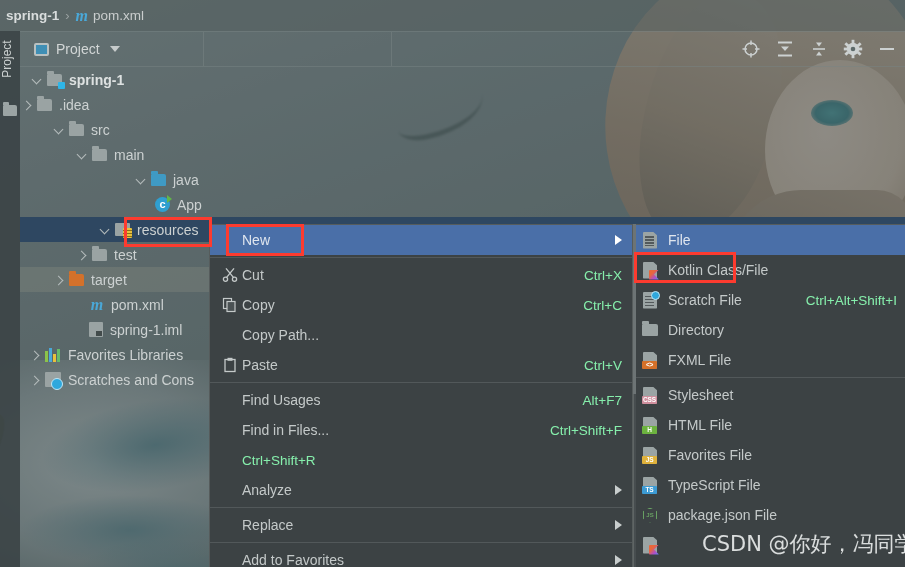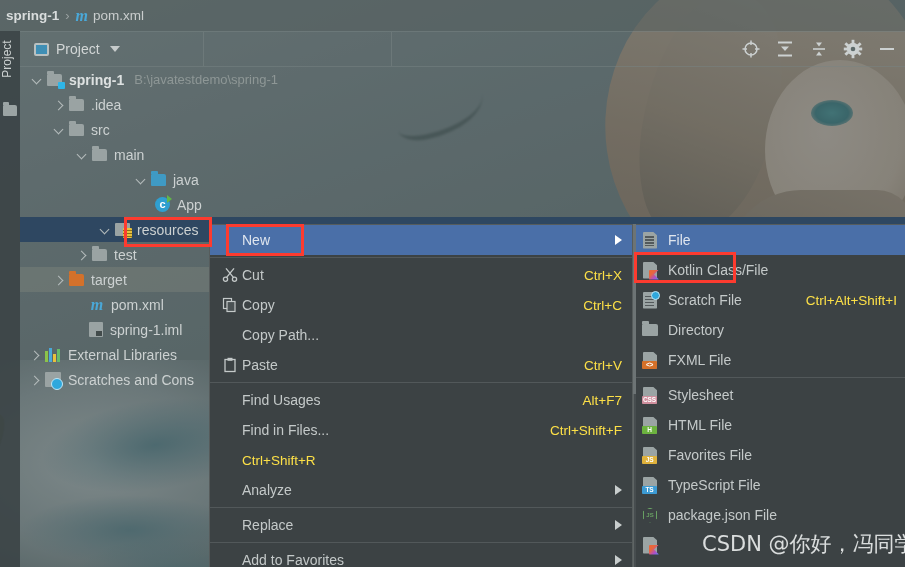--- a/index.html
+++ b/index.html
@@ -236,21 +236,21 @@
     position: absolute; left: 209px; top: 224px; width: 424px;
     background: #3c4244; border: 1px solid #565c5c; z-index: 40;
     font-size: 14px; color: #c4c9c9; padding: 0;
   }
   .mi {
     display: flex; align-items: center; height: 30px; padding: 0 10px 0 12px;
     position: relative; white-space: nowrap;
   }
   .mi .mi-ico { width: 20px; flex: none; display: flex; align-items: center; }
   .mi .mi-text { flex: 1; }
-  .mi .mi-key { color: #fde047; font-size: 13.5px; }
+  .mi .mi-key { color: #86efac; font-size: 13.5px; }
   .mi.selected { background: #4a6fa8; color: #dfe5ee; }
   .mi-sep { height: 1px; background: #52585a; margin: 2px 0; }
   .mi-arrow {
     width: 0; height: 0; border-top: 5px solid transparent;
     border-bottom: 5px solid transparent; border-left: 7px solid #c8cdcd; margin-left: 10px;
   }
   .mi.selected .mi-arrow { border-left-color: #ffffff; }
 
   
   .submenu {
@@ -405,24 +405,23 @@
       </span>
     </div>
   </div>
 
   <div class="tree">
 
     <div class="row" style="padding-left:10px">
       <span class="arrow d"></span>
       <span class="folder badge"></span>
       <span class="lbl bold">spring-1</span>
-      <span class="path">B:\javatestdemo\spring-1</span>
-    </div>
-
-    <div class="row" style="padding-left:32px">
+    </div>
+
+    <div class="row" style="">
       <span class="arrow r"></span>
       <span class="folder"></span>
       <span class="lbl">.idea</span>
     </div>
 
     <div class="row" style="padding-left:32px">
       <span class="arrow d"></span>
       <span class="folder"></span>
       <span class="lbl">src</span>
     </div>
@@ -476,21 +475,21 @@
     </div>
 
     <div class="row" style="padding-left:8px">
       <span class="arrow r"></span>
       <span class="lib-icon">
         <i style="height:11px;background:#8bc34a"></i>
         <i style="height:14px;background:#4aa8d8"></i>
         <i style="height:8px;background:#e8c13c"></i>
         <i style="height:13px;background:#66bb6a"></i>
       </span>
-      <span class="lbl">External Libraries</span>
+      <span class="lbl">Favorites Libraries</span>
     </div>
 
     <div class="row" style="padding-left:8px">
       <span class="arrow r"></span>
       <span class="sc-icon"></span>
       <span class="lbl">Scratches and Cons</span>
     </div>
   </div>
 
   <div class="ctxmenu">

